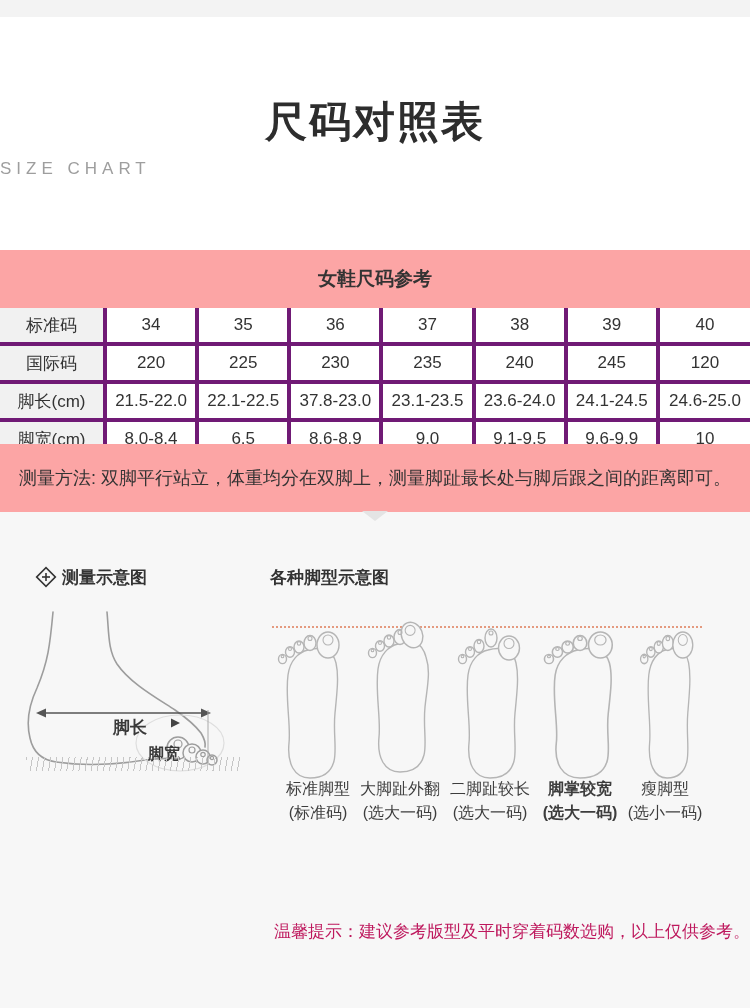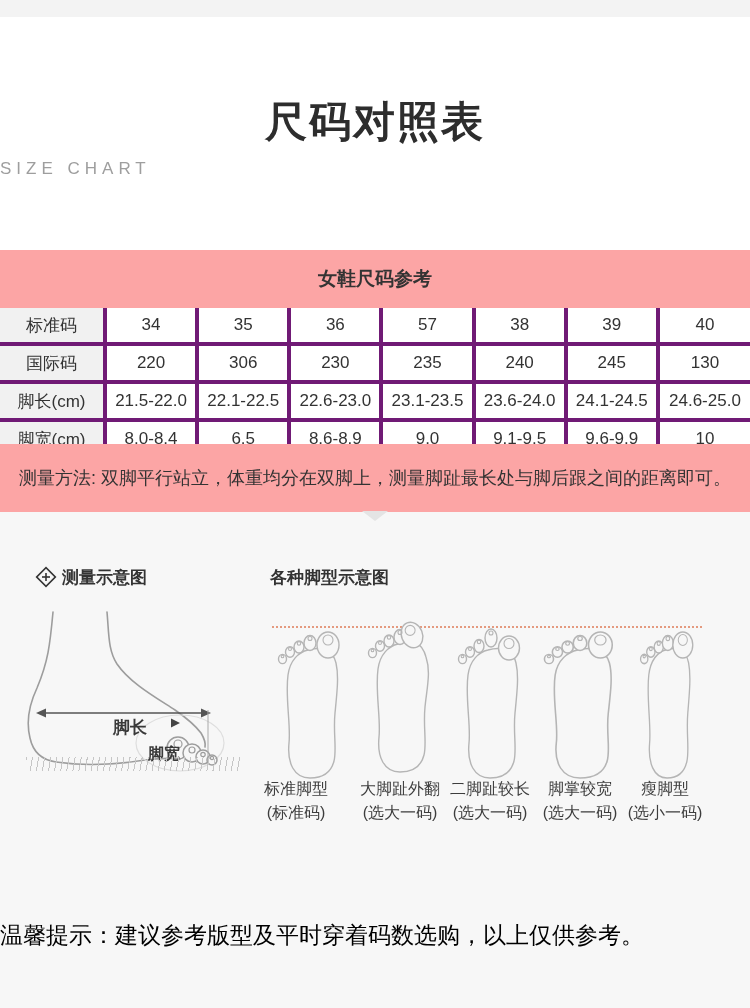--- a/index.html
+++ b/index.html
@@ -50,22 +50,22 @@
   .ft-label { top:777px; width:112px; text-align:center; font-size:16px;
     line-height:24px; color:#3d3d3d; white-space:nowrap; }
 
   .side-diagram { top:600px; left:20px; width:220px; height:180px; }
   .measure-word { font-size:17px; font-weight:bold; color:#3a3a3a; text-align:center; }
   .word-length { top:716px; left:100px; width:60px; }
   .word-width  { top:744px; left:140px; width:48px; font-size:16px; }
   .ground-hatch { top:757px; left:26px; width:216px; height:14px;
     background:repeating-linear-gradient(100deg,#c6c6c6 0px,#c6c6c6 1px,transparent 1px,transparent 6px); }
 
-  .tip-line { top:920px; left:0; width:750px; text-align:left;
-    font-size:23px; color:#000000; }
+  .tip-line { top:920px; left:0; width:750px; text-align:right;
+    font-size:17px; color:#be185d; }
 </style>
 </head>
 <body>
 
 <div class="page">
 
   <div class="abs top-strip"></div>
 
   <div class="abs main-title">尺码对照表</div>
   <div class="abs sub-title">SIZE CHART</div>
@@ -84,40 +84,40 @@
         <col>
         <col>
         <col>
       </colgroup>
     <tbody>
         <tr>
       <th>标准码</th>
       <td>34</td>
       <td>35</td>
       <td>36</td>
-      <td>57</td>
+      <td>37</td>
       <td>38</td>
       <td>39</td>
       <td>40</td>
     </tr>
     <tr>
       <th>国际码</th>
       <td>220</td>
-      <td>306</td>
+      <td>225</td>
       <td>230</td>
       <td>235</td>
       <td>240</td>
       <td>245</td>
-      <td>130</td>
+      <td>120</td>
     </tr>
     <tr>
       <th>脚长(cm)</th>
       <td>21.5-22.0</td>
       <td>22.1-22.5</td>
-      <td>22.6-23.0</td>
+      <td>37.8-23.0</td>
       <td>23.1-23.5</td>
       <td>23.6-24.0</td>
       <td>24.1-24.5</td>
       <td>24.6-25.0</td>
     </tr>
     <tr>
       <th>脚宽(cm)</th>
       <td>8.0-8.4</td>
       <td>6.5</td>
       <td>8.6-8.9</td>
@@ -273,33 +273,33 @@
       <g fill="none" stroke="#b5b5b5" stroke-width="1.2">
         <circle cx="57" cy="10" r="5.5"></circle>
           <circle cx="39" cy="8.5" r="2.2"></circle>
         <circle cx="28" cy="13.5" r="1.9"></circle>
           <circle cx="18.5" cy="19" r="1.7"></circle>
           <circle cx="10.5" cy="26.5" r="1.4"></circle>
       </g>
     </g>
   </svg>
 
-  <div class="abs ft-label" style="left:240px;">
+  <div class="abs ft-label" style="left:262px;">
     <div>标准脚型</div>
     <div>(标准码)</div>
   </div>
   <div class="abs ft-label" style="left:344px;">
     <div>大脚趾外翻</div>
     <div>(选大一码)</div>
   </div>
   <div class="abs ft-label" style="left:434px;">
     <div>二脚趾较长</div>
     <div>(选大一码)</div>
   </div>
-  <div class="abs ft-label" style="left:524px;">
+  <div class="abs ft-label" style="left:524px;font-weight:bold;">
     <div>脚掌较宽</div>
     <div>(选大一码)</div>
   </div>
   <div class="abs ft-label" style="left:609px;">
     <div>瘦脚型</div>
     <div>(选小一码)</div>
   </div>
 
   <div class="abs tip-line">温馨提示：建议参考版型及平时穿着码数选购，以上仅供参考。</div>
 

